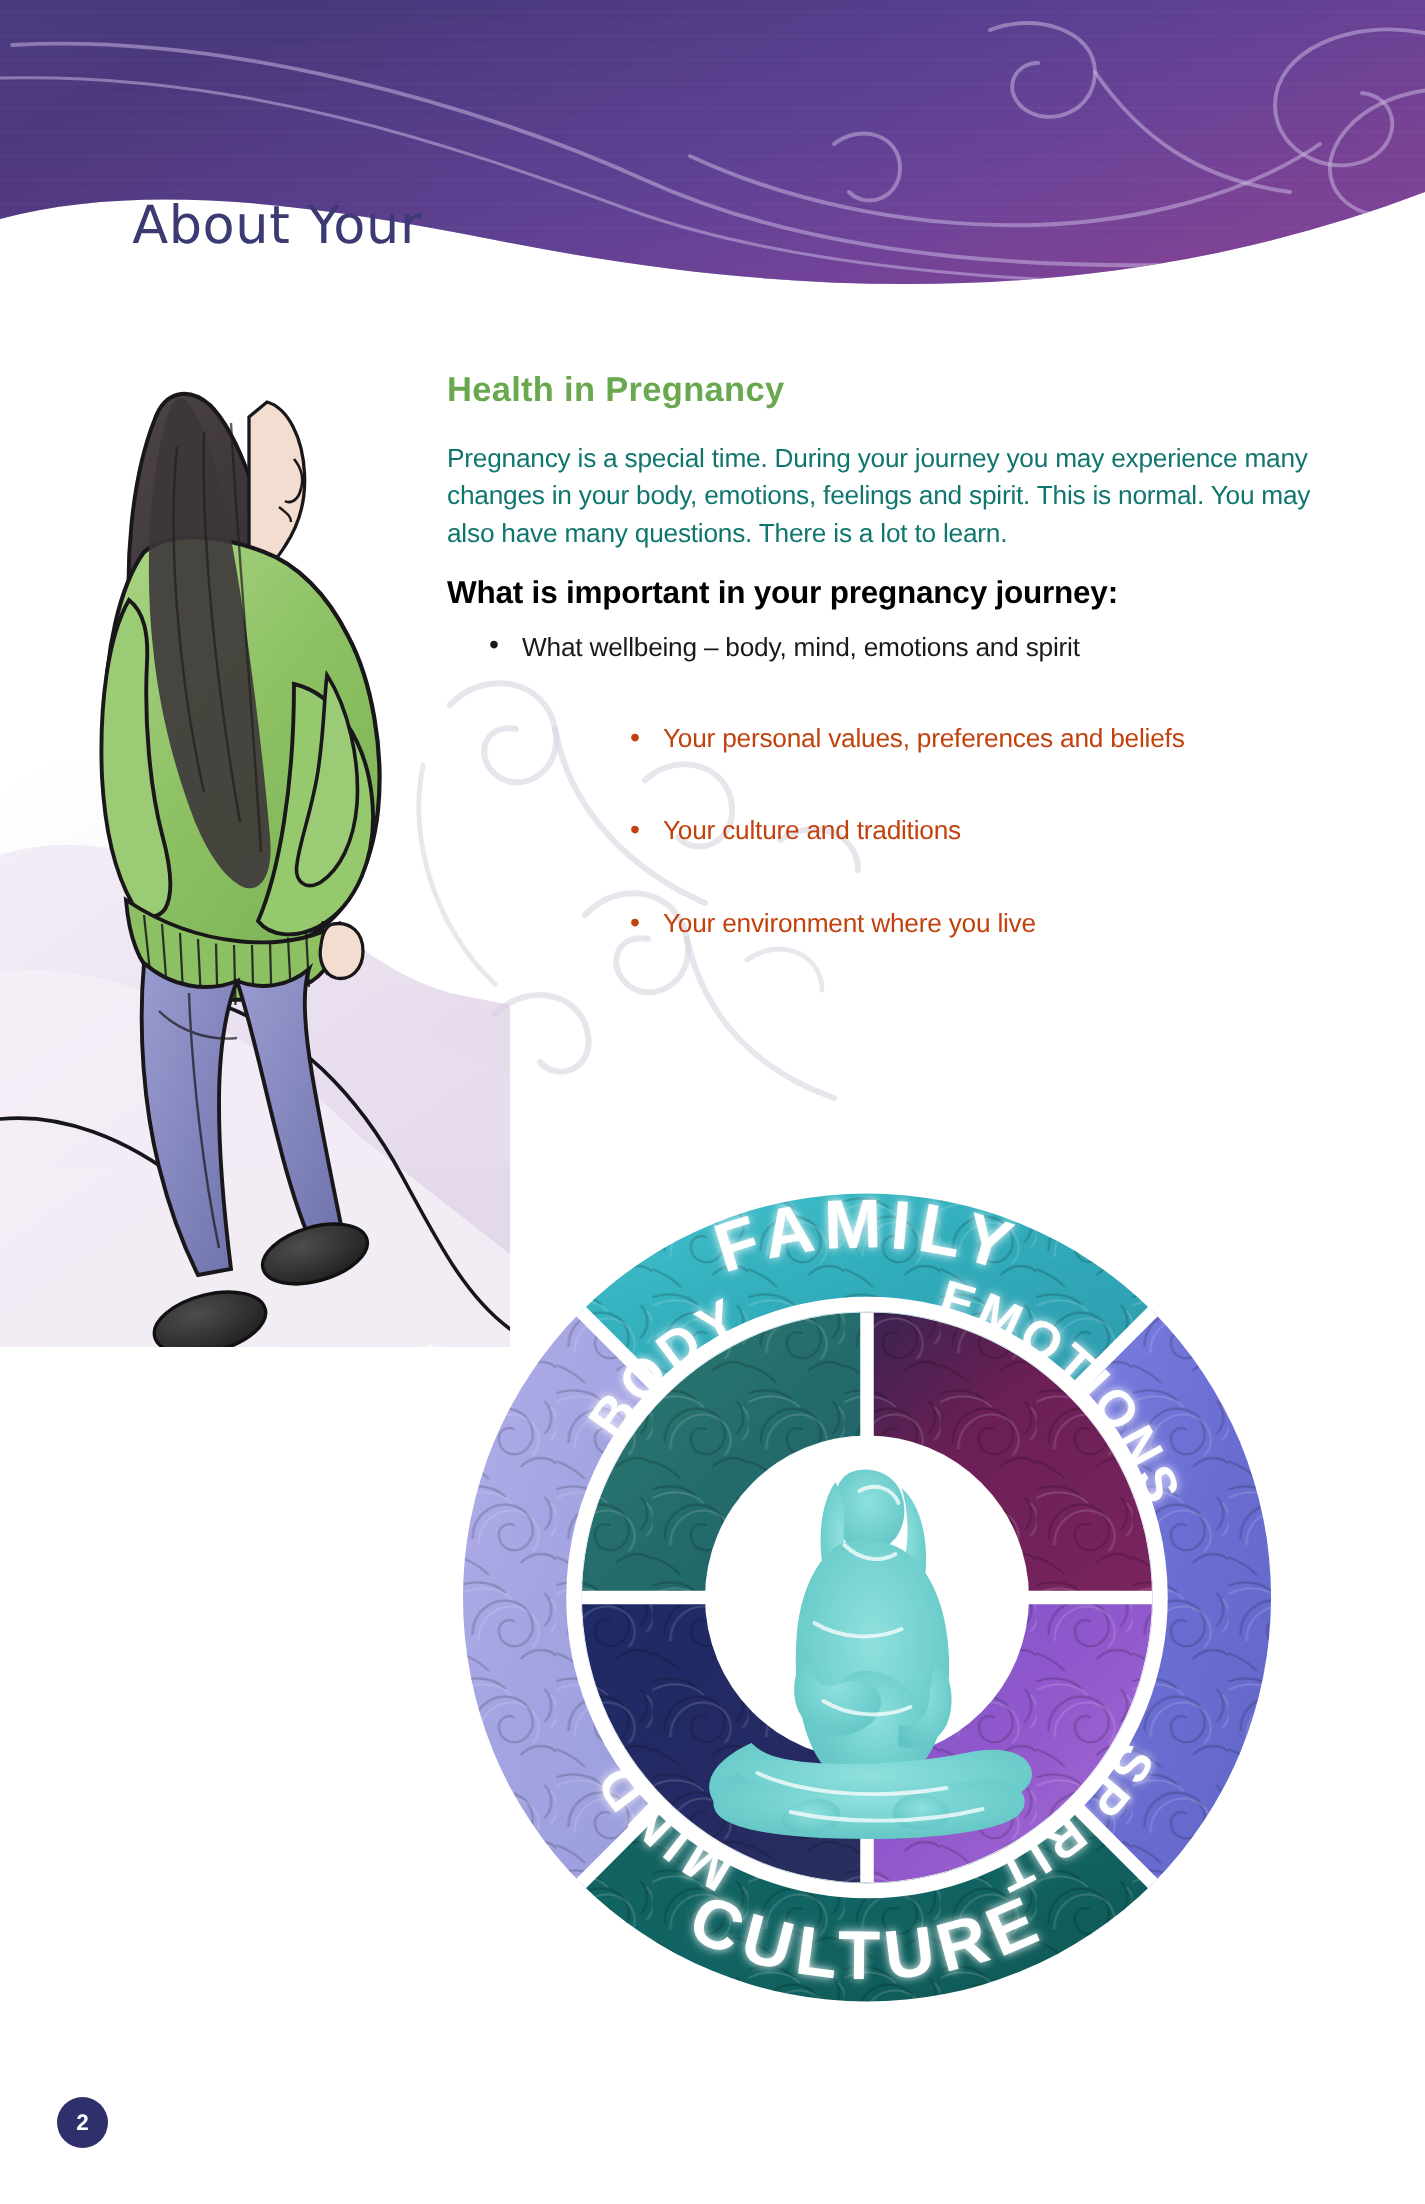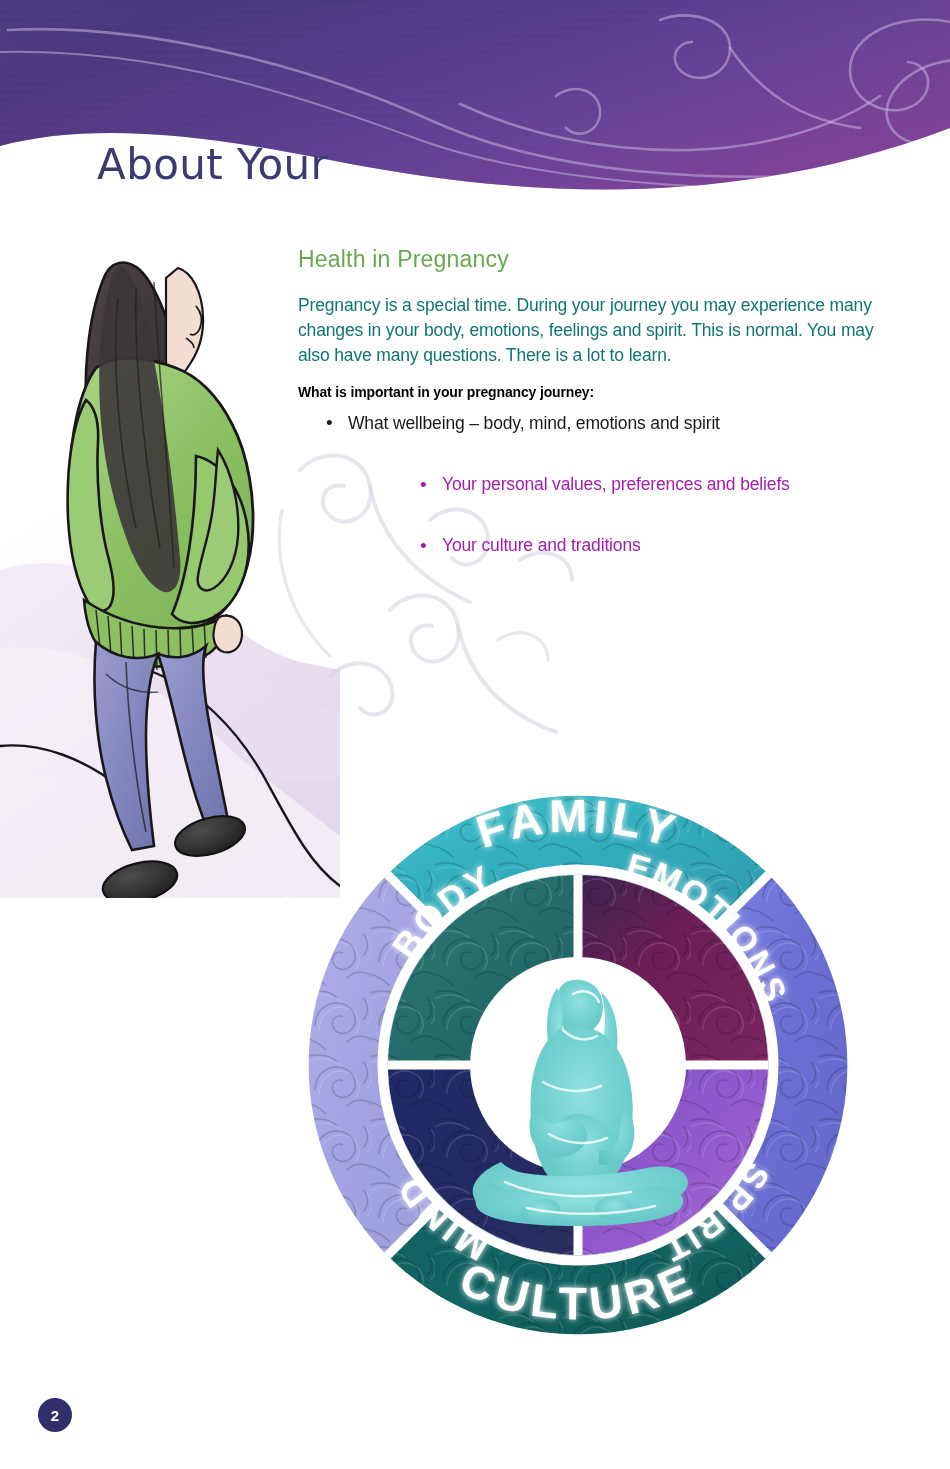--- a/index.html
+++ b/index.html
@@ -17,21 +17,21 @@
     top: 0; left: 0;
     width: 950px; height: 200px;
     overflow: hidden;
   }
   .banner svg { display: block; }
 
   .page-title {
     position: absolute;
     left: 42px; top: 82px;
     color: #3b3a72;
-    font-size: 42px;
+    font-size: 35px;
     letter-spacing: 0.4px;
     line-height: 1.32;
     font-weight: 400;
     font-family: "DejaVu Sans", sans-serif;
     white-space: pre;
   }
 
   
   .watermarks { position: absolute; left: 0; top: 0; width: 950px; height: 1469px; pointer-events: none; }
 
@@ -44,34 +44,34 @@
 
   
   .content {
     position: absolute;
     left: 298px; top: 246px;
     width: 590px;
   }
   .section-heading {
     color: #6aa84f;
     font-size: 23px;
-    font-weight: normal;
+    font-weight: bold;
     letter-spacing: 0.2px;
     margin-bottom: 20px;
     font-family: "Liberation Sans", sans-serif;
   }
   .body-para {
     font-size: 17.5px;
     line-height: 1.42;
     color: #0f766e;
     margin-bottom: 16px;
     letter-spacing: -0.15px;
   }
   .lead-in {
-    font-size: 14px;
+    font-size: 21px;
     font-weight: bold;
     color: #000;
     margin-bottom: 10px;
     letter-spacing: -0.15px;
   }
   ul.level1 { list-style: none; margin: 0 0 0 28px; padding: 0; }
   ul.level1 > li {
     font-size: 17.5px;
     line-height: 1.5;
     color: #1a1a1a;
@@ -81,21 +81,21 @@
   }
   ul.level1 > li::before {
     content: "\2022";
     position: absolute; left: 0; top: -1px;
     font-size: 19px;
   }
   ul.level2 { list-style: none; margin: 5px 0 0 122px; padding: 0; }
   ul.level2 > li {
     font-size: 17.5px;
     line-height: 1.45;
-    color: #a21caf;
+    color: #c2410c;
     position: relative;
     padding-left: 22px;
     letter-spacing: -0.15px;
     margin-top: 36px;
   }
   ul.level2 > li::before {
     content: "\2022";
     position: absolute; left: 0; top: -1px;
     font-size: 19px;
   }
@@ -330,20 +330,21 @@
 
   <p class="lead-in">What is important in your pregnancy journey:</p>
 
   <ul class="level1">
     <li>What wellbeing – body, mind, emotions and spirit</li>
   </ul>
 
   <ul class="level2">
     <li>Your personal values, preferences and beliefs</li>
     <li>Your culture and traditions</li>
+    <li>Your environment where you live</li>
   </ul>
 </div>
 
 <div class="wheel">
   <svg width="670" height="670" viewBox="0 0 670 670" xmlns="http://www.w3.org/2000/svg">
     <defs>
 
       <pattern id="swirls" width="64" height="64" patternUnits="userSpaceOnUse">
         <g fill="none" stroke="#000000" stroke-opacity="0.17" stroke-width="1.6">
           <path d="M8,40 C8,24 22,14 36,18 C48,22 52,36 44,44 C38,50 28,48 26,40 C24,33 30,28 36,31"></path>

